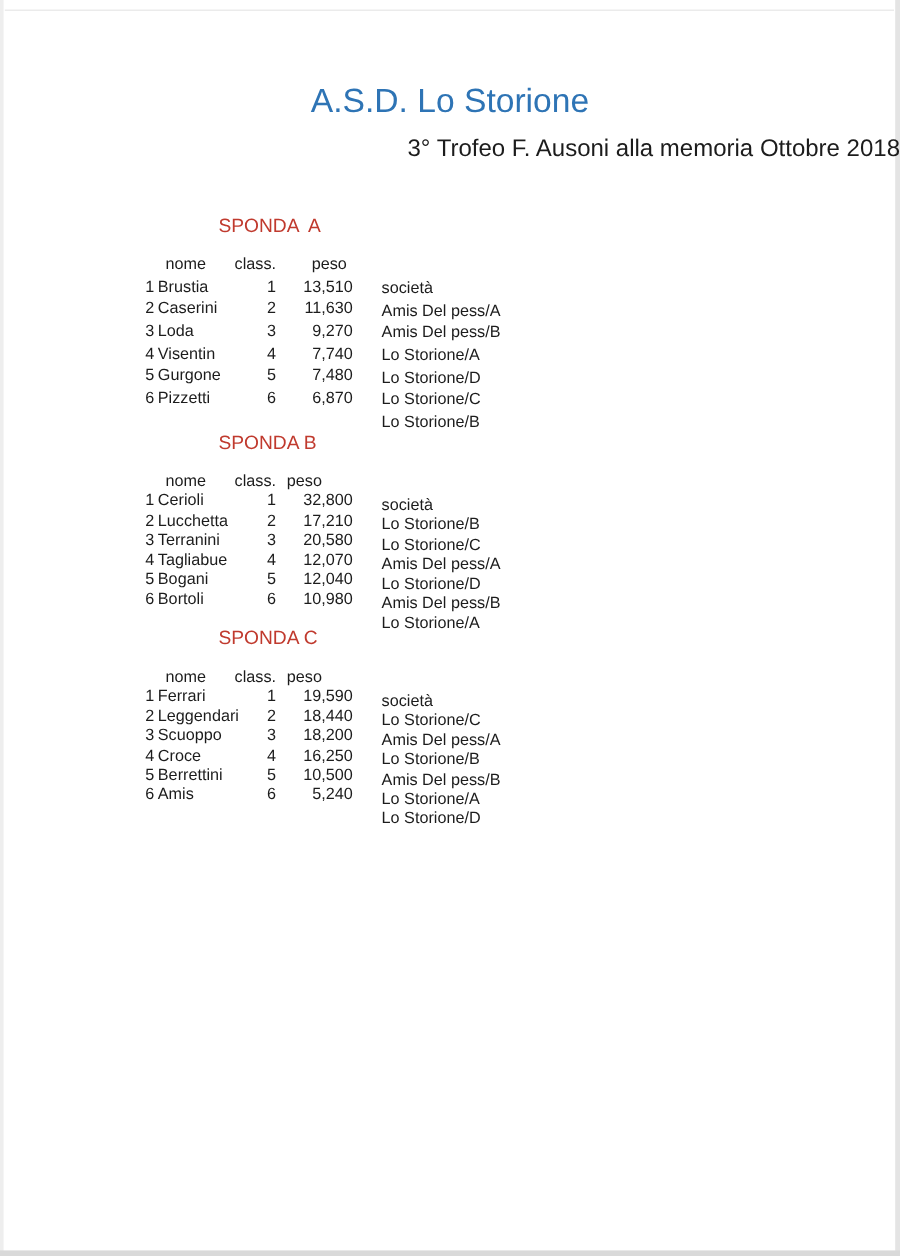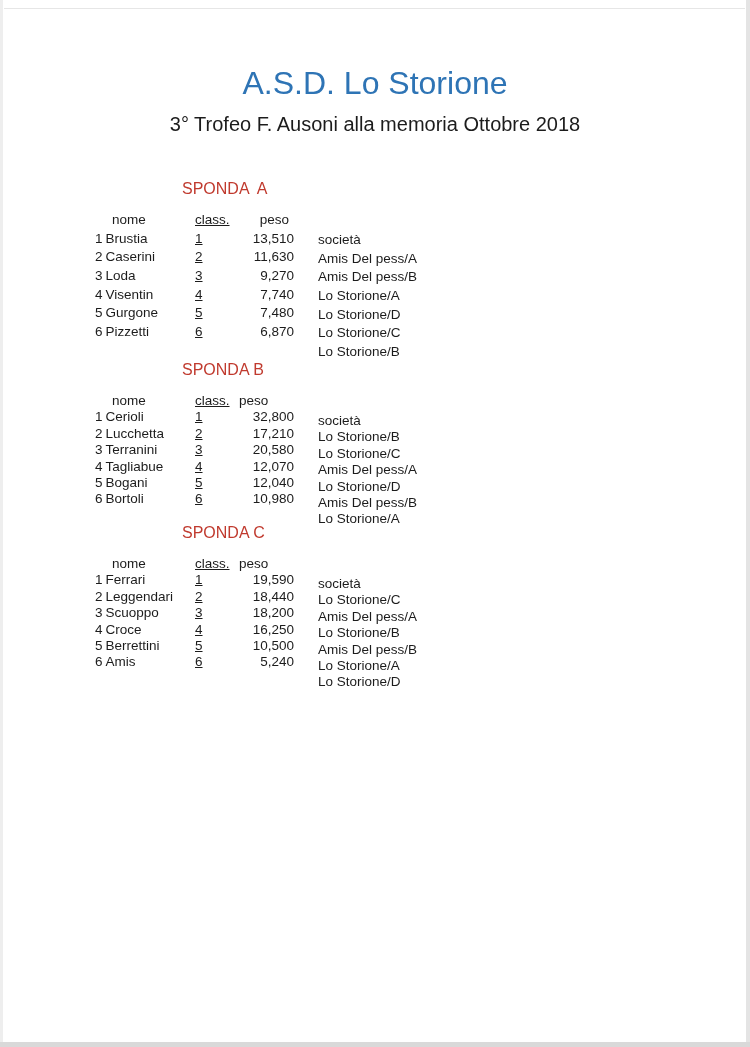--- a/index.html
+++ b/index.html
@@ -14,26 +14,26 @@
   }
 
   
   .edge-top    { position: absolute; top: 8px; left: 4px; right: 5px; height: 1px; background: #e6e6e6; }
   .edge-left   { position: absolute; top: 0; bottom: 4px; left: 0; width: 3px; background: #eeeeee; }
   .edge-right  { position: absolute; top: 0; bottom: 4px; right: 0; width: 4px; background: #e4e4e4; }
   .edge-bottom { position: absolute; left: 0; right: 0; bottom: 0; height: 5px; background: #d9d9d9; }
 
   .doc-title {
     position: absolute; top: 67px; left: 0; width: 100%;
-    text-align: center; font-size: 32px; line-height: 33px;
+    text-align: center; font-size: 28px; line-height: 33px;
     color: var(--title, #2e74b5);
   }
   .doc-subtitle {
     position: absolute; top: 112px; left: 0; width: 100%;
-    text-align: center; font-size: 20px; line-height: 24px;
+    text-align: right; font-size: 20px; line-height: 24px;
   }
   .doc-class {
     position: absolute; top: 150px; left: 0; width: 100%;
     text-align: center; font-size: 17.5px; line-height: 21px;
   }
 
   .sponda {
     position: absolute; left: 182px;
     font-size: 16px; line-height: 16px;
     color: var(--sponda, #c03a2e);
@@ -42,23 +42,23 @@
 
   .tbl { position: absolute; left: 95px; font-size: 13.5px; }
   .tbl-a .row { line-height: 18.7px; height: 18.7px; }
   .tbl-b .row, .tbl-c .row { line-height: 16.4px; height: 16.4px; }
 
   .row {
     display: grid;
     grid-template-columns: 100px 35px 67px 175px;
     white-space: nowrap;
   }
-  .c-nome   { text-align: left; }
+  .c-nome   { text-align: left; margin-left: 26px; }
   .h-nome   { padding-left: 17px; }
-  .c-class  { text-align: left; text-decoration: underline; }
+  .c-class  { text-align: right; }
   .c-peso   { text-align: right; padding-right: 3px; }
   .h-peso   { text-align: right; padding-right: 8px; }
   .tbl-b .h-peso, .tbl-c .h-peso { text-align: left; padding-left: 9px; padding-right: 0; }
   .c-societa { padding-left: 21px; text-align: left; margin-top: 20px; }
   .num { margin-right: 3px; }
 </style>
 </head>
 <body>
 
 <div class="page">

